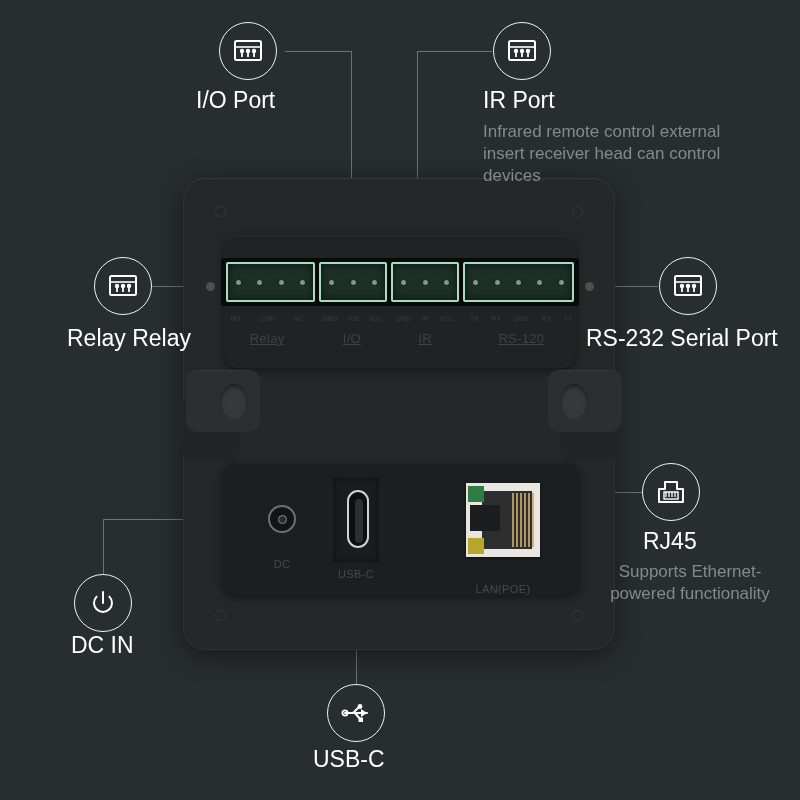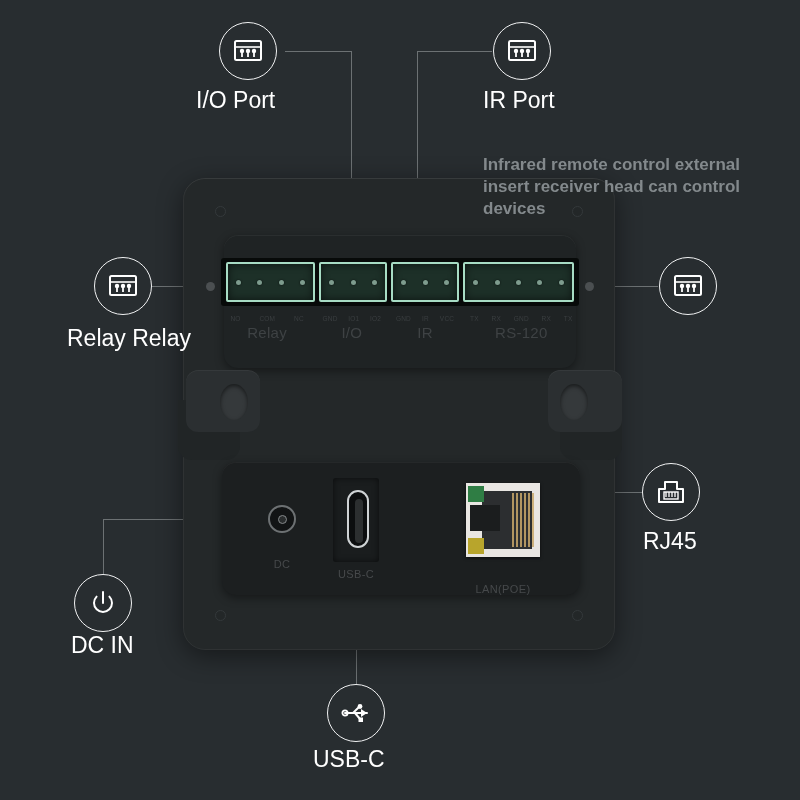--- a/index.html
+++ b/index.html
@@ -111,21 +111,21 @@
   .silk-row {
     position: absolute; left: 221px; top: 315px;
     width: 358px; display: flex; gap: 4px;
   }
   .silk-grp { display: flex; flex-direction: column; align-items: center; }
   .silk-pins { display: flex; justify-content: space-around; width: 100%; }
   .silk-pins span {
     font-size: 6.5px; color: #3a3e40; letter-spacing: .2px;
   }
   .silk-name {
-    font-size: 15px; color: #3e4244; margin-top: 2px; letter-spacing: .3px;
+    font-size: 13px; color: #3e4244; margin-top: 9px; letter-spacing: .3px; text-decoration: underline;
   }
 
   
   .dc-jack {
     position: absolute; left: 268px; top: 505px;
     width: 28px; height: 28px; border-radius: 50%;
     background: #121415;
     border: 2px solid #6d7173;
     display: flex; align-items: center; justify-content: center;
   }
@@ -191,21 +191,21 @@
     background: transparent;
   }
   .icon-circle svg { display: block; }
 
   .co-title {
     position: absolute; color: #ffffff;
     font-size: 23px; font-weight: 400; white-space: nowrap;
   }
   .co-desc {
     position: absolute; color: #83898c;
-    font-size: 17px; line-height: 22px; font-weight: 700; margin-top: 33px;
+    font-size: 17px; line-height: 22px; font-weight: 400;
   }
   .co-desc.center { text-align: center; }
 
   
   .ln {
     position: absolute; background: #6c7173;
   }
   .ln.h { height: 1px; }
   .ln.v { width: 1px; }
   .dot {
@@ -401,34 +401,36 @@
           <line x1="2" y1="9" x2="28" y2="9" stroke="#fff" stroke-width="1.6"></line>
           <circle cx="9" cy="13" r="2.2" fill="#fff"></circle>
           <circle cx="15" cy="13" r="2.2" fill="#fff"></circle>
           <circle cx="21" cy="13" r="2.2" fill="#fff"></circle>
           <line x1="9" y1="14" x2="9" y2="19" stroke="#fff" stroke-width="1.8"></line>
           <line x1="15" y1="14" x2="15" y2="19" stroke="#fff" stroke-width="1.8"></line>
           <line x1="21" y1="14" x2="21" y2="19" stroke="#fff" stroke-width="1.8"></line>
         </svg>
     </span>
   </div>
+  <div class="co-title" style="left:586px; top:325px;">RS-232 Serial Port</div>
 
   <div class="icon-circle" style="left:642px; top:463px;">
     <span>
       <svg width="32" height="28" viewBox="0 0 32 28">
           <path d="M4 11 L4 24 L28 24 L28 11 L22 11 L22 4 L10 4 L10 11 Z" fill="none" stroke="#fff" stroke-width="2" stroke-linejoin="round"></path>
           <rect x="9" y="14" width="14" height="7" fill="none" stroke="#fff" stroke-width="1.4"></rect>
           <line x1="11" y1="14" x2="11" y2="19" stroke="#fff" stroke-width="1.3"></line>
           <line x1="14" y1="14" x2="14" y2="19" stroke="#fff" stroke-width="1.3"></line>
           <line x1="17" y1="14" x2="17" y2="19" stroke="#fff" stroke-width="1.3"></line>
           <line x1="20" y1="14" x2="20" y2="19" stroke="#fff" stroke-width="1.3"></line>
         </svg>
     </span>
   </div>
   <div class="co-title" style="left:643px; top:528px;">RJ45</div>
+  <div class="co-desc center" style="left:591px; top:561px; width:198px;">Supports Ethernet-powered functionality</div>
 
   <div class="icon-circle" style="left:74px; top:574px;">
     <span>
       <svg width="28" height="28" viewBox="0 0 28 28">
           <path d="M7.6 7.6 a9 9 0 1 0 12.8 0" fill="none" stroke="#fff" stroke-width="2" stroke-linecap="round"></path>
           <line x1="14" y1="3" x2="14" y2="14" stroke="#fff" stroke-width="2" stroke-linecap="round"></line>
         </svg>
     </span>
   </div>
   <div class="co-title" style="left:71px; top:632px;">DC IN</div>

